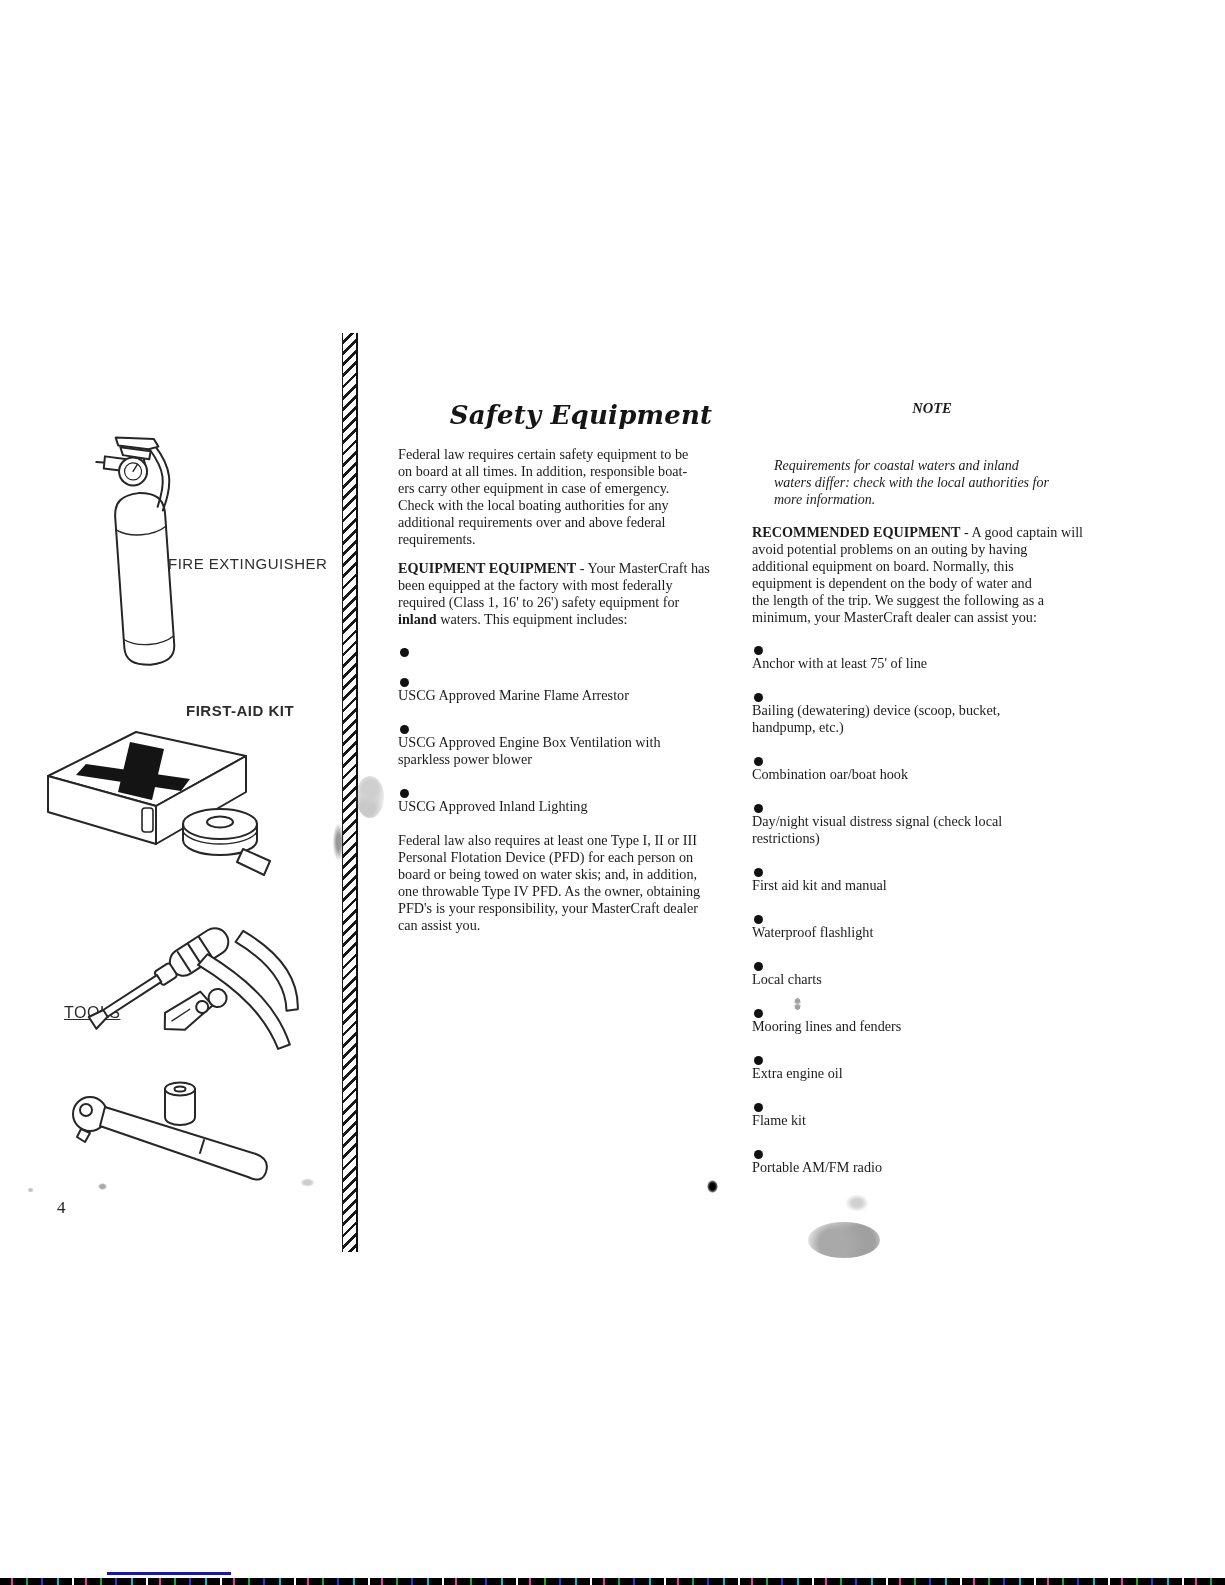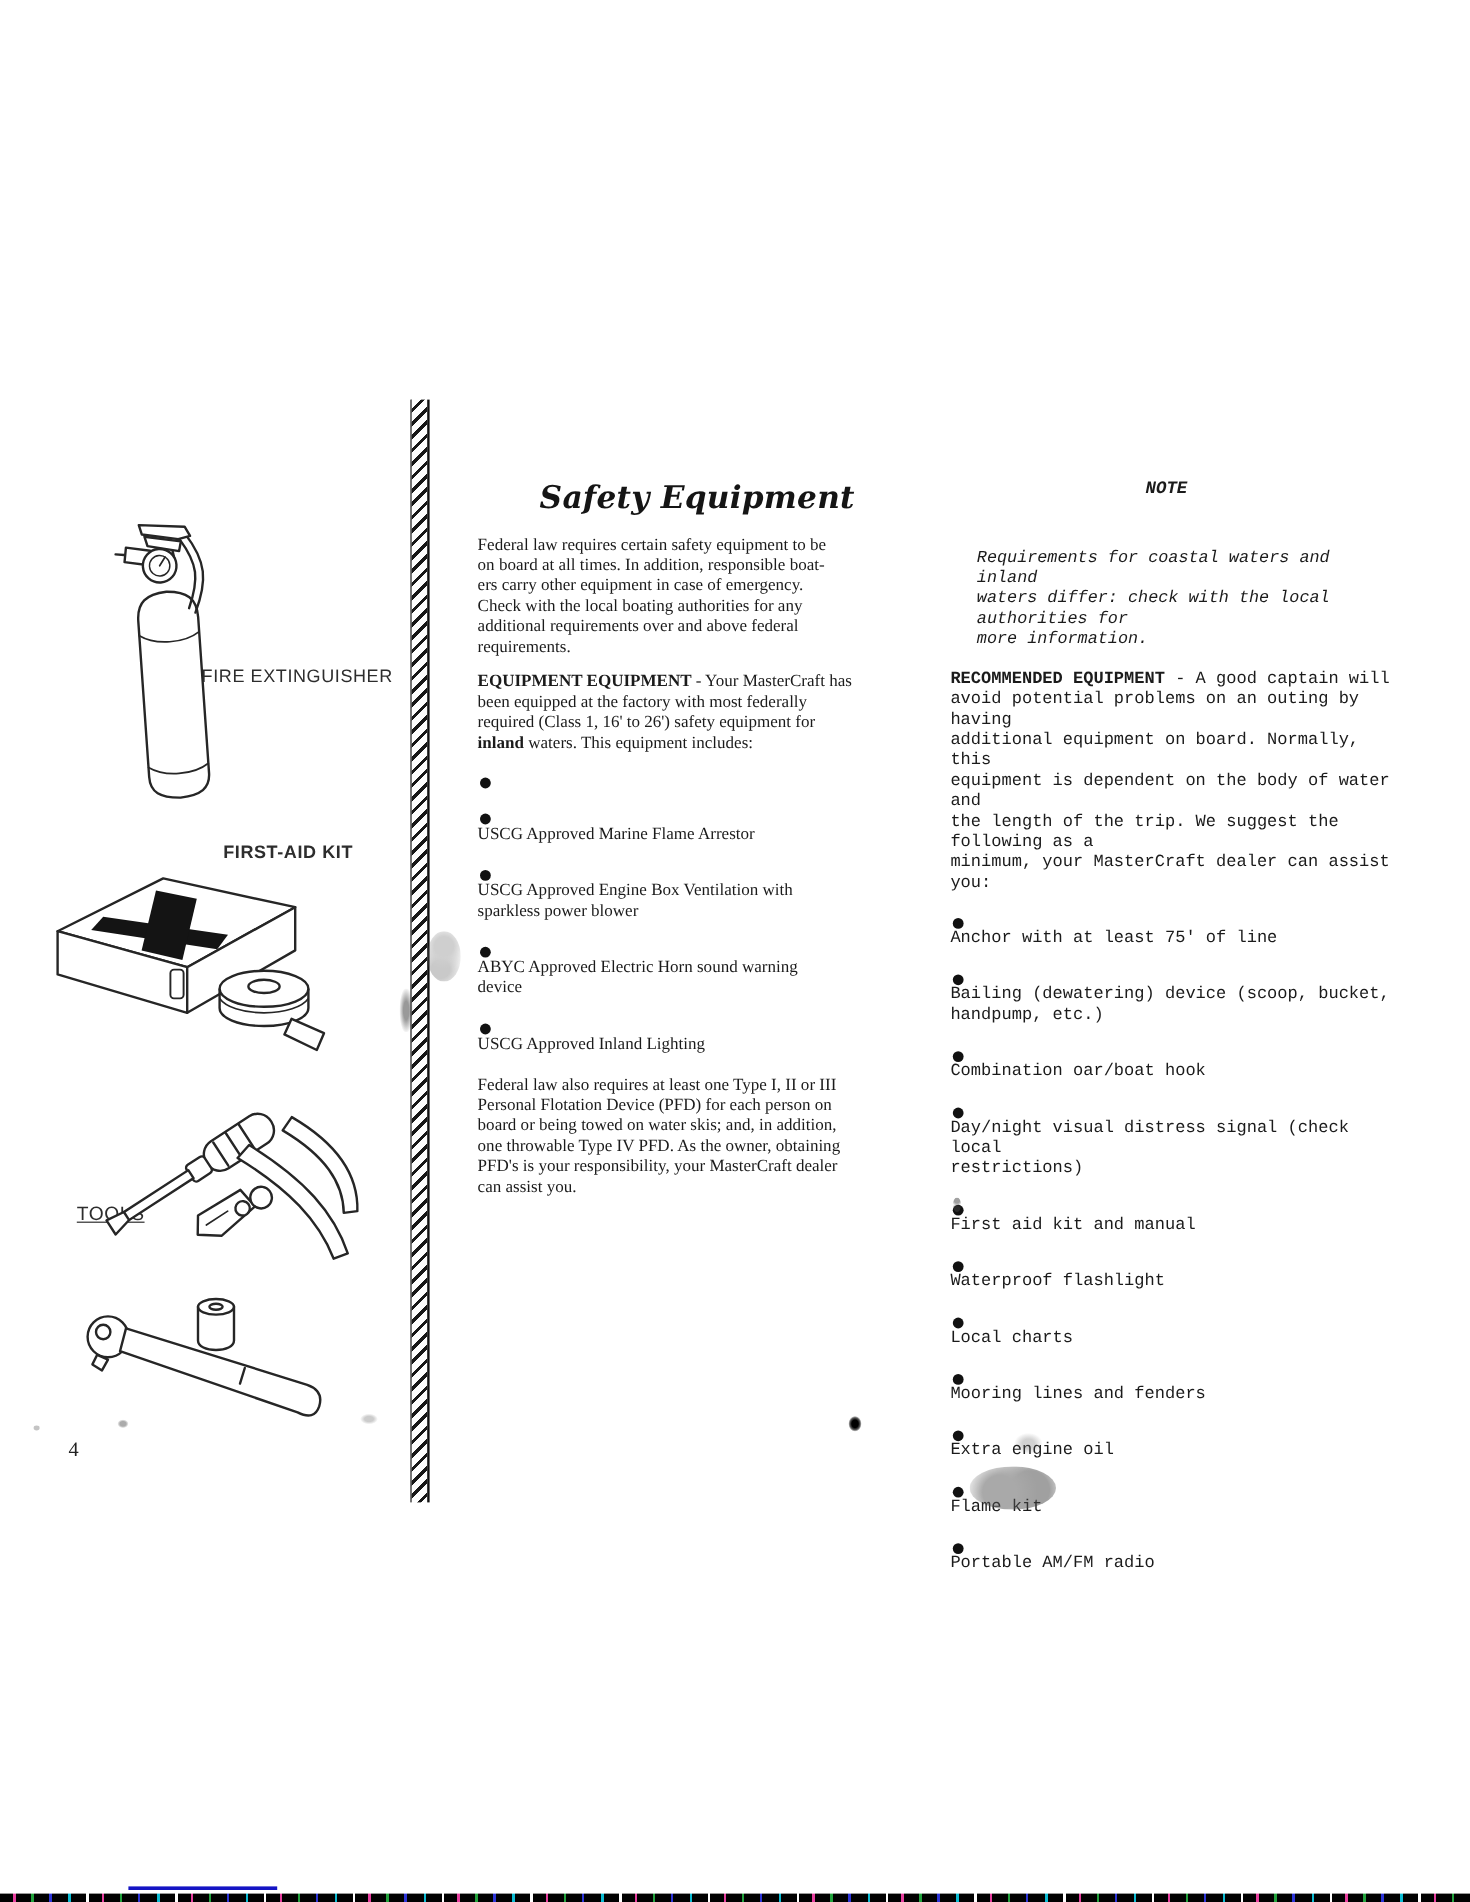--- a/index.html
+++ b/index.html
@@ -21,21 +21,21 @@
   }
   
   .figlabel{
     position:absolute;
     font-family:"Liberation Sans", sans-serif;
     font-size:15px;letter-spacing:.5px;color:#2d2d2d;white-space:nowrap;
   }
   
   .col{position:absolute;font-size:14.2px;line-height:17px;}
   #col-mid{left:398px;top:400px;width:366px;}
-  #col-right{left:792px;top:400px;width:378px;font-family:Liberation Mono, monospace;}
+  #col-right{left:752px;top:400px;width:378px;}
   .pre{white-space:pre-line;}
   h1.title{
     margin:0 0 16px 0;
     font-family:"DejaVu Serif", serif;
     font-style:italic;font-weight:bold;
     font-size:26px;line-height:30px;color:#151515;letter-spacing:.2px;text-align:center;
   }
   p{margin:0;}
   .para{margin-bottom:12px;}
   .b{font-weight:bold;}
@@ -188,25 +188,20 @@
           <span class="dot"></span>
           <span class="pre">USCG Approved Marine Flame Arrestor</span>
         </li>
       <li>
           <span class="dot"></span>
           <span class="pre">USCG Approved Engine Box Ventilation with
 sparkless power blower</span>
         </li>
       <li>
           <span class="dot"></span>
-          <span class="pre">ABYC Approved Electric Horn sound warning
-device</span>
-        </li>
-      <li>
-          <span class="dot"></span>
           <span class="pre">USCG Approved Inland Lighting</span>
         </li>
     </ul>
 
     <p class="para pre">Federal law also requires at least one Type I, II or III
 Personal Flotation Device (PFD) for each person on
 board or being towed on water skis; and, in addition,
 one throwable Type IV PFD. As the owner, obtaining
 PFD's is your responsibility, your MasterCraft dealer
 can assist you.</p>

